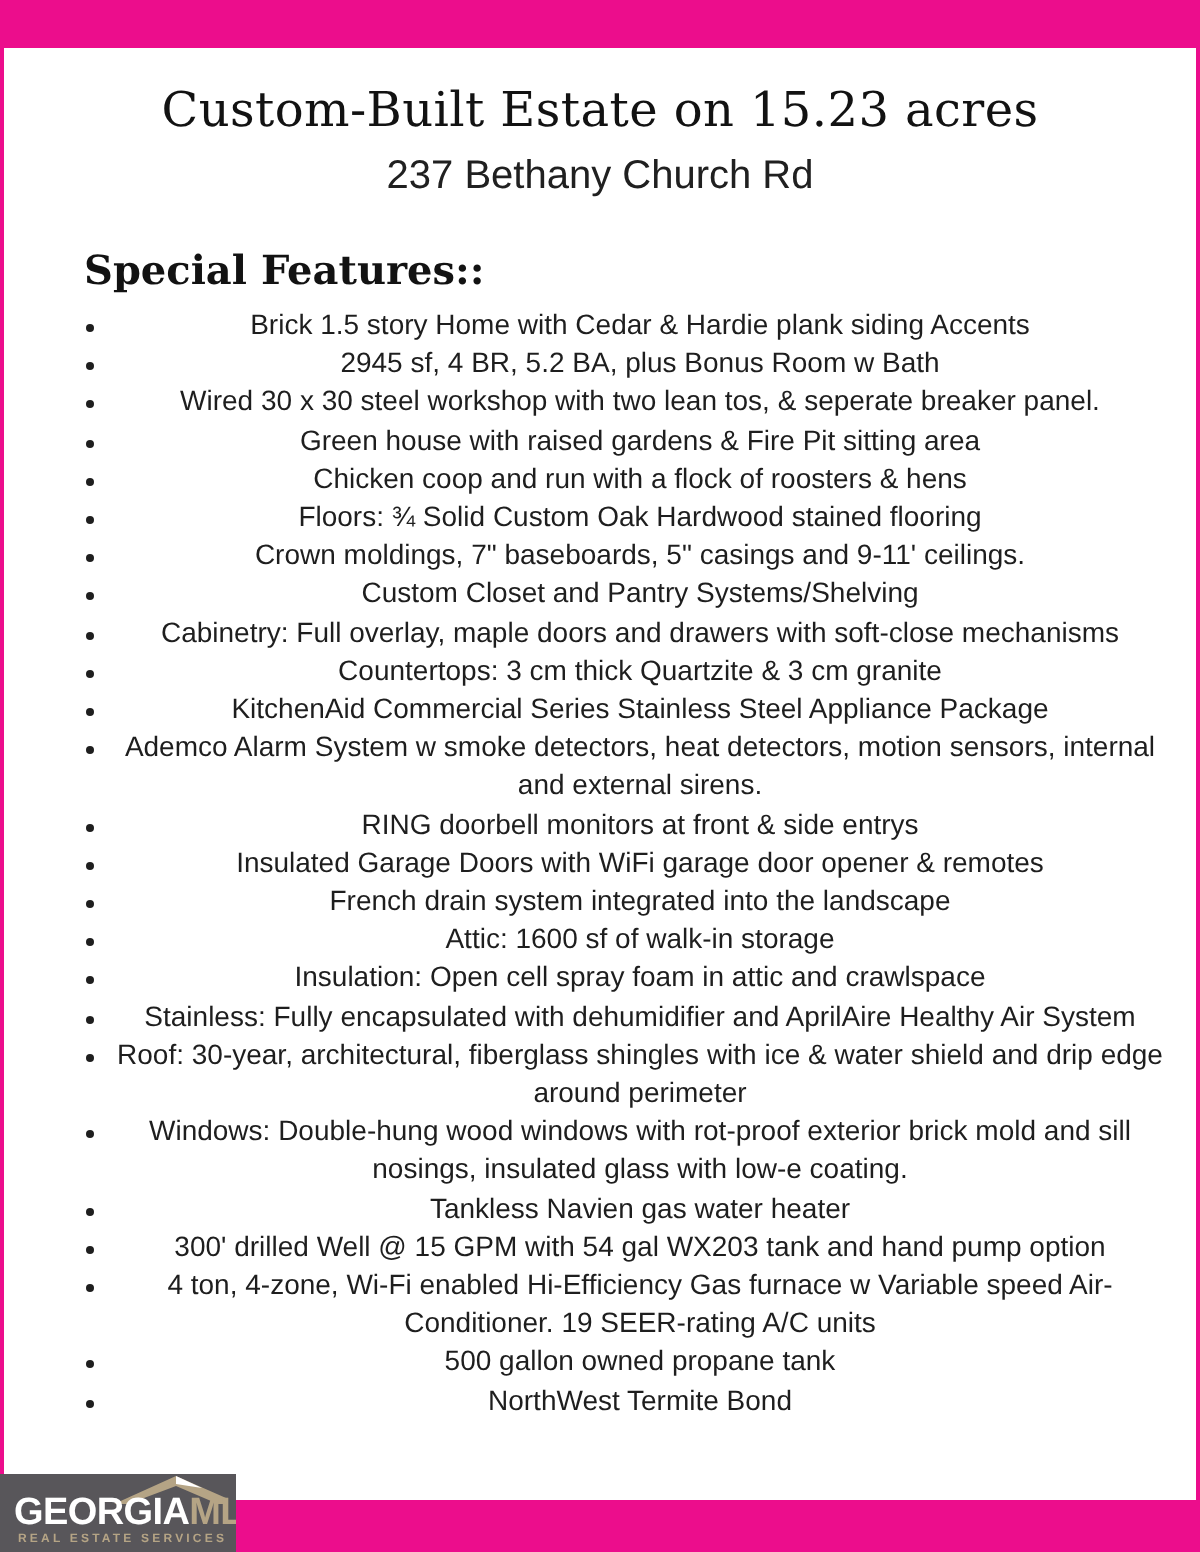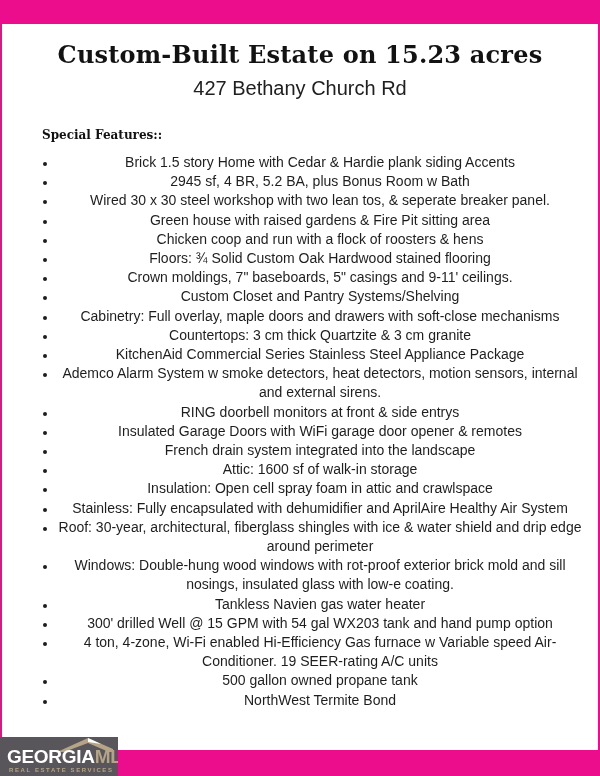--- a/index.html
+++ b/index.html
@@ -9,32 +9,32 @@
     font-family:"Liberation Sans", sans-serif; color:#1e1e1e;
   }
   .bar-top { position:absolute; top:0; left:0; width:600px; height:24px; background:#ec0d8c; }
   .edge { position:absolute; top:0; bottom:0; width:2px; background:#ec0d8c; z-index:2; }
   .edge.left { left:0; }
   .edge.right { right:0; }
   .bar-bottom { position:absolute; bottom:0; left:0; width:600px; height:26px; background:#ec0d8c; z-index:1; }
 
   h1.title {
     margin:16px 10px 0; padding-top:24px; box-sizing:content-box;
-    font-family:"DejaVu Serif", serif; font-weight:700;
+    font-family:"DejaVu Serif", serif; font-weight:400;
     font-size:24px; line-height:30px; text-align:center; color:#121212;
     letter-spacing:0.2px;
   }
   h2.subtitle {
     margin:6px 10px 0; font-weight:400;
     font-size:20px; line-height:24px; text-align:center; color:#202020;
   }
   h3.section {
     margin:24px 0 0 42px;
     font-family:"DejaVu Serif", serif; font-weight:600;
-    font-size:12px; line-height:22px; color:#121212;
+    font-size:20px; line-height:22px; color:#121212;
   }
   ul.features {
     margin:7px 18px 0 0; padding:0 0 0 57px;
     list-style:disc outside;
     font-size:14px; line-height:19.2px; color:#1e1e1e;
   }
   ul.features li { padding-left:1px;text-align:center; }
   ul.features li::marker { font-size:12px; }
 
   .logo {
@@ -55,21 +55,21 @@
 </style>
 </head>
 <body>
 
 <div class="page">
   <div class="bar-top"></div>
   <div class="edge left"></div>
   <div class="edge right"></div>
 
   <h1 class="title">Custom-Built Estate on 15.23 acres</h1>
-  <h2 class="subtitle">427 Bethany Church Rd</h2>
+  <h2 class="subtitle">237 Bethany Church Rd</h2>
 
   <h3 class="section">Special Features::</h3>
 
   <ul class="features">
       <li>Brick 1.5 story Home with Cedar &amp; Hardie plank siding Accents</li>
       <li>2945 sf, 4 BR, 5.2 BA, plus Bonus Room w Bath</li>
       <li>Wired 30 x 30 steel workshop with two lean tos, &amp; seperate breaker panel.</li>
       <li>Green house with raised gardens &amp; Fire Pit sitting area</li>
       <li>Chicken coop and run with a flock of roosters &amp; hens</li>
       <li>Floors: ¾ Solid Custom Oak Hardwood stained flooring</li>

